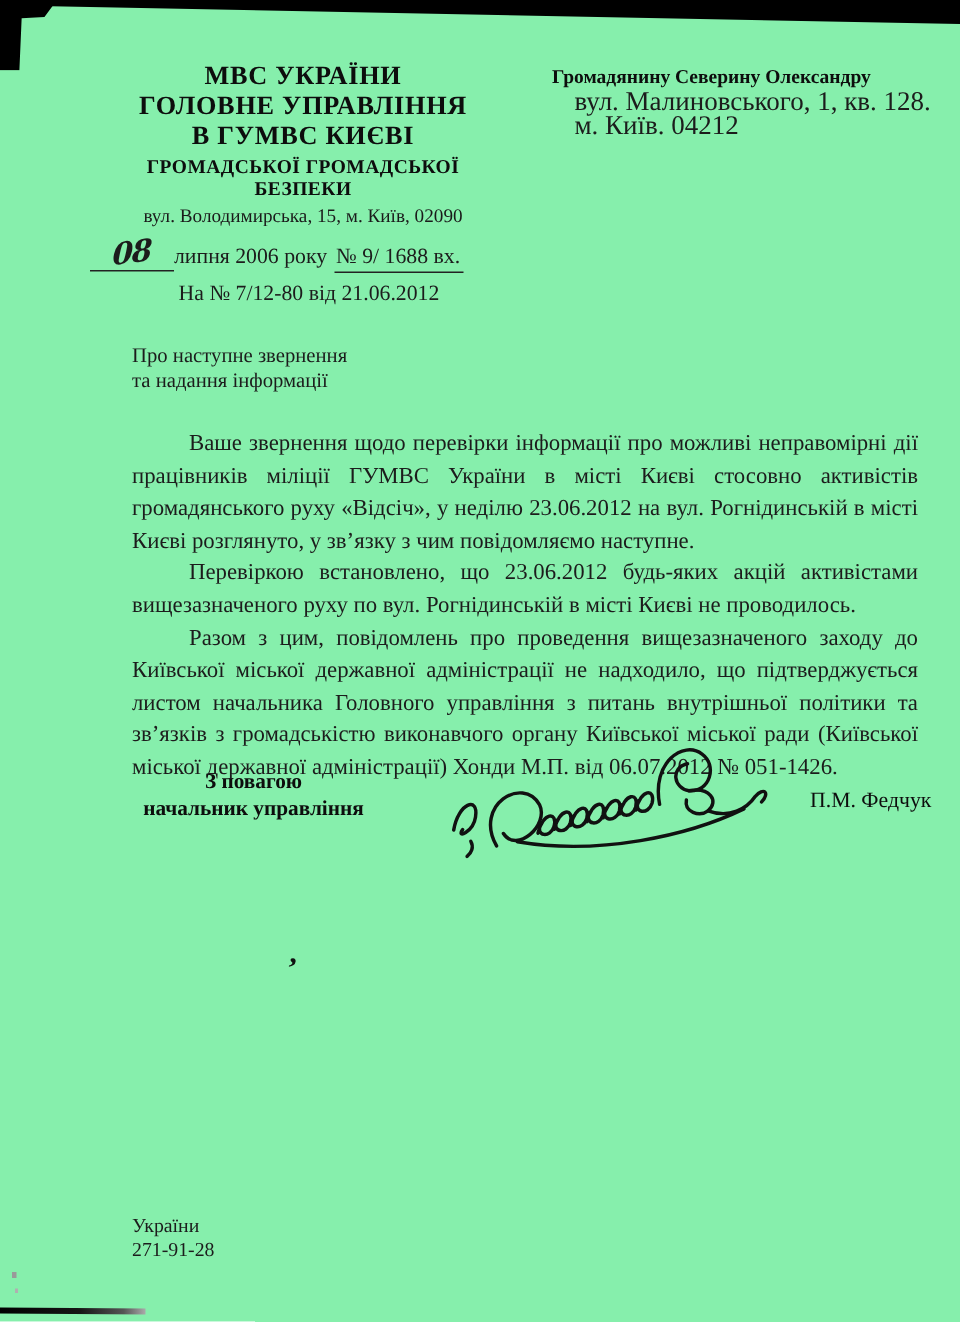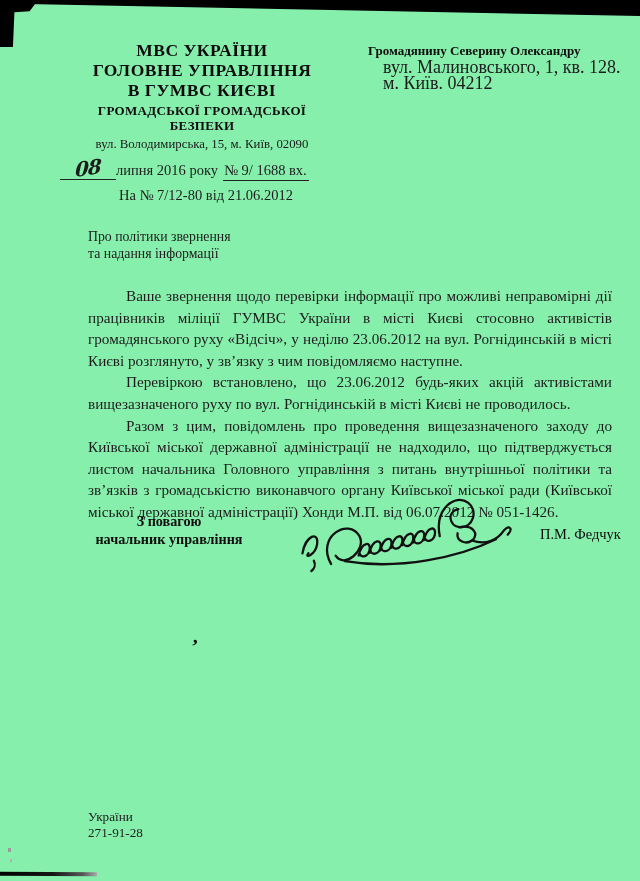--- a/index.html
+++ b/index.html
@@ -79,32 +79,32 @@
   <div class="letterhead">
     <div class="org">МВС УКРАЇНИ</div>
     <div class="org">ГОЛОВНЕ УПРАВЛІННЯ</div>
     <div class="org">В ГУМВС КИЄВІ</div>
     <div class="dept-wrap">
       <div class="dept">ГРОМАДСЬКОЇ ГРОМАДСЬКОЇ</div>
       <div class="dept">БЕЗПЕКИ</div>
     </div>
     <div class="lh-address">вул. Володимирська, 15, м. Київ, 02090</div>
     <div class="date-line">
-      <span class="hw-slot"><span class="hw">08</span></span><span>липня 2016 року</span><span class="reg-num">№ 9/ 1688 вх.</span>
+      <span class="hw-slot"><span class="hw">08</span></span><span>липня 2006 року</span><span class="reg-num">№ 9/ 1688 вх.</span>
     </div>
     <div class="ref-line">На № 7/12-80 від 21.06.2012</div>
   </div>
 
   <div class="addressee">
     <div class="addr-name">Громадянину Северину Олександру</div>
     <div class="addr-line">вул. Малиновського, 1, кв. 128. м. Київ. 04212</div>
   </div>
 
   <div class="subject">
-    <div>Про політики звернення</div>
+    <div>Про наступне звернення</div>
     <div>та надання інформації</div>
   </div>
 
   <div class="body-text">
     <p>Ваше звернення щодо перевірки інформації про можливі неправомірні дії працівників міліції ГУМВС України в місті Києві стосовно активістів громадянського руху «Відсіч», у неділю 23.06.2012 на вул. Рогнідинській в місті Києві розглянуто, у зв’язку з чим повідомляємо наступне.</p>
     <p>Перевіркою встановлено, що 23.06.2012 будь-яких акцій активістами вищезазначеного руху по вул. Рогнідинській в місті Києві не проводилось.</p>
     <p>Разом з цим, повідомлень про проведення вищезазначеного заходу до Київської міської державної адміністрації не надходило, що підтверджується листом начальника Головного управління з питань внутрішньої політики та зв’язків з громадськістю виконавчого органу Київської міської ради (Київської міської державної адміністрації) Хонди М.П. від 06.07.2012 № 051-1426.</p>
   </div>
 
   <div class="sign-block">

